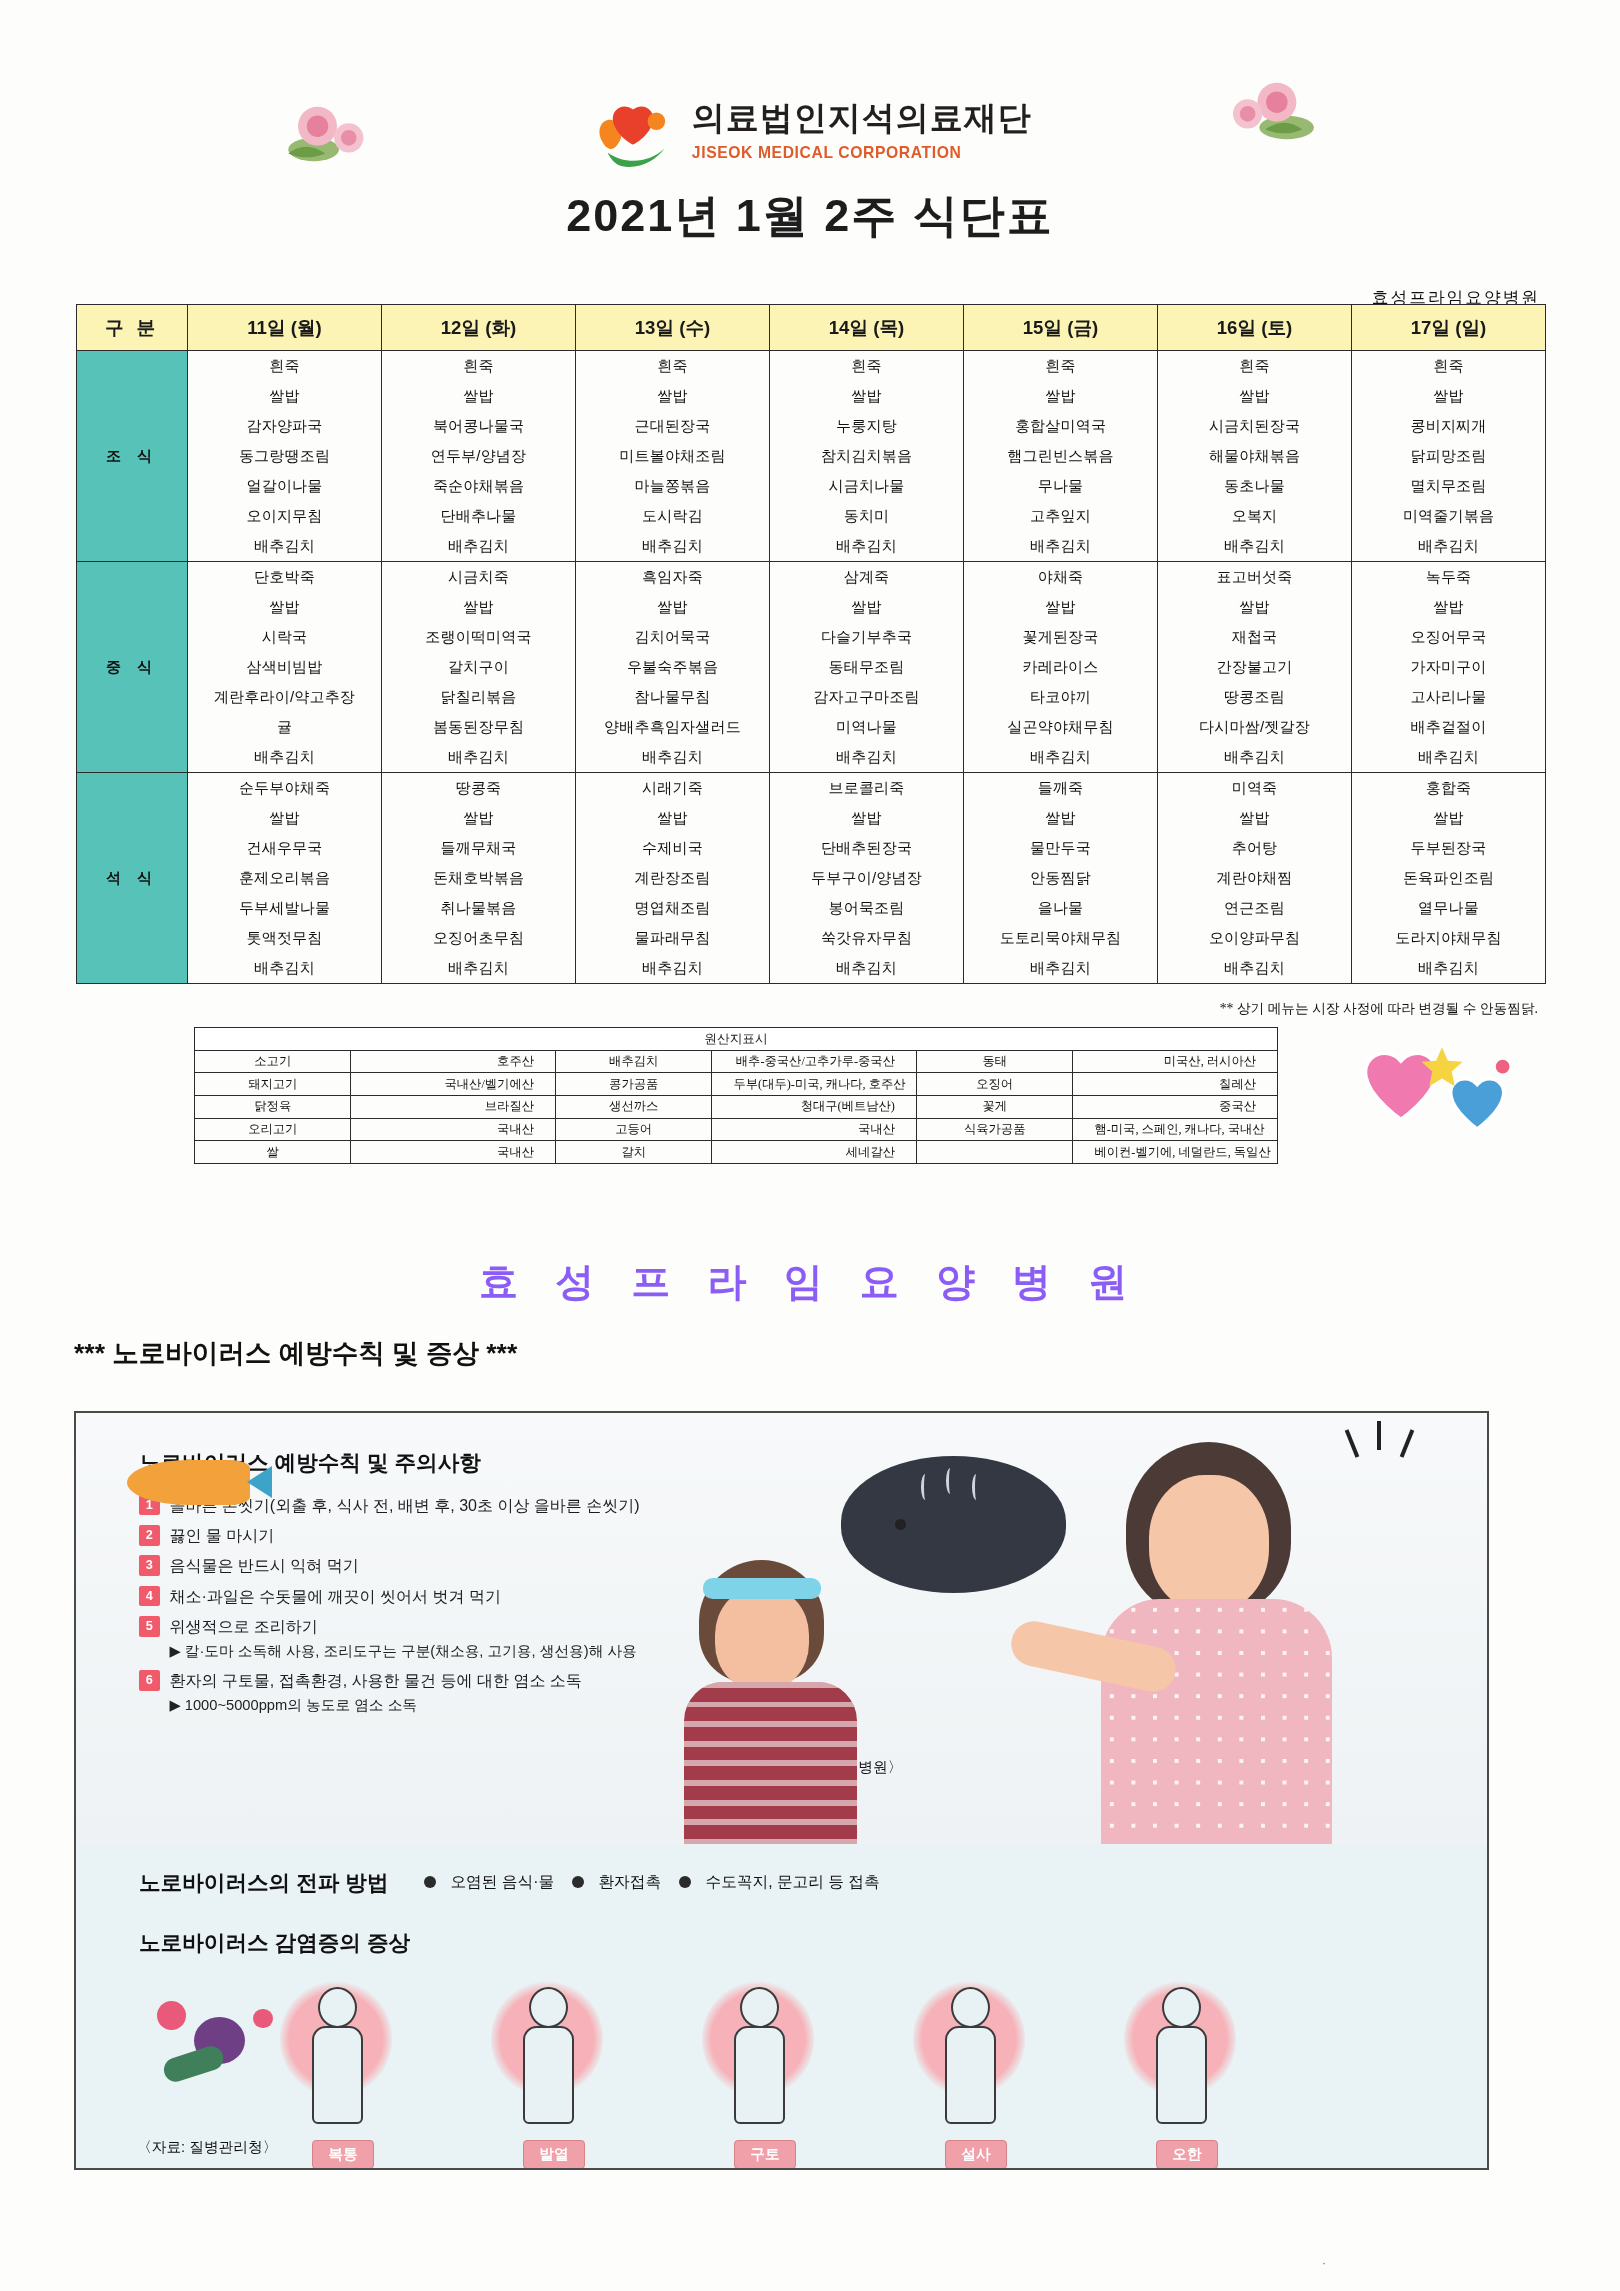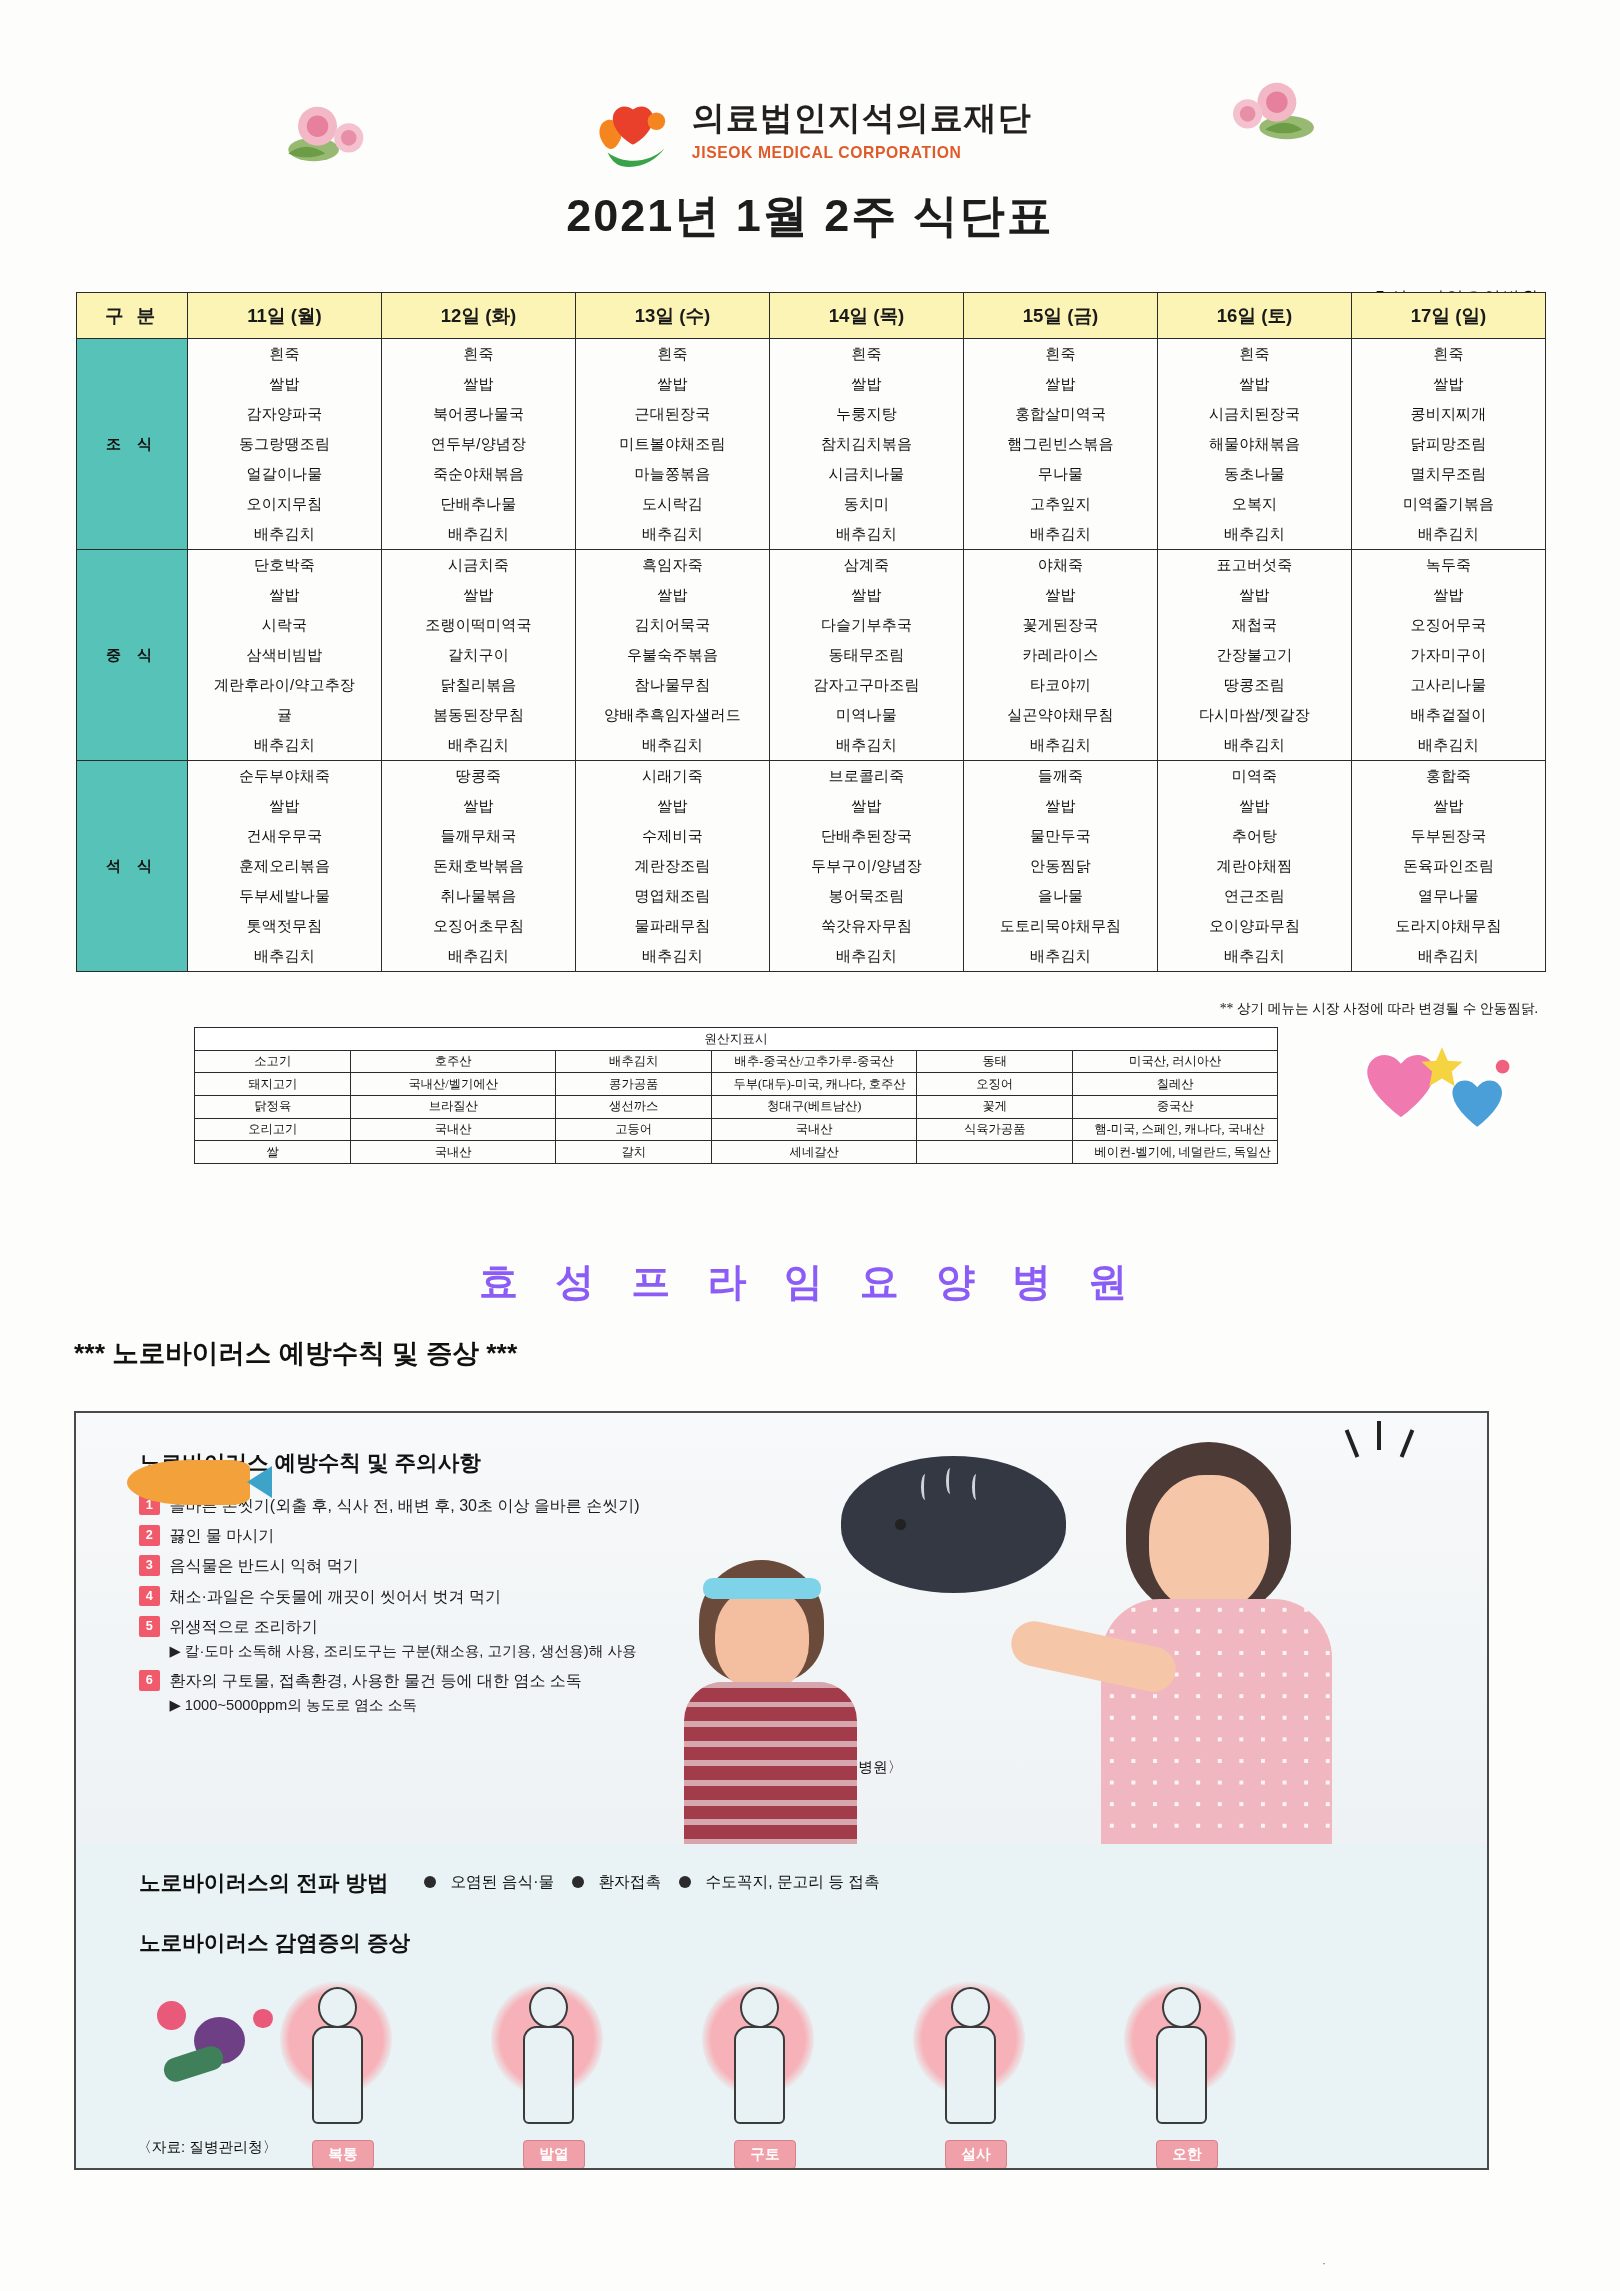--- a/index.html
+++ b/index.html
@@ -79,21 +79,21 @@
     right: 80px;
     font-size: 16.7px;
     letter-spacing: 2px;
     font-family: "Liberation Serif", serif;
     color: #111;
   }
 
   
   .menu-table {
     position: absolute;
-    top: 292px;
+    top: 304px;
     left: 76px;
     width: 1470px;
     border-collapse: collapse;
     table-layout: fixed;
   }
   .menu-table td, .menu-table th {
     border: 1.5px solid #2b2b2b;
     text-align: center;
     vertical-align: middle;
     font-size: 15px;
@@ -161,21 +161,21 @@
     border: 1.2px solid #2b2b2b;
     font-size: 12.3px;
     height: 19.6px;
     padding: 1px 21px;
     font-family: "Liberation Serif", serif;
     color: #111;
     white-space: nowrap;
     overflow: hidden;
   }
   .origin-table td.k { text-align: center; width: 110px; }
-  .origin-table td.v { text-align: center; width: 157px; }
+  .origin-table td.v { text-align: right; width: 157px; }
 
   .hearts {
     position: absolute;
     top: 1039px;
     right: 90px;
     width: 176px;
     height: 118px;
   }
 
   

